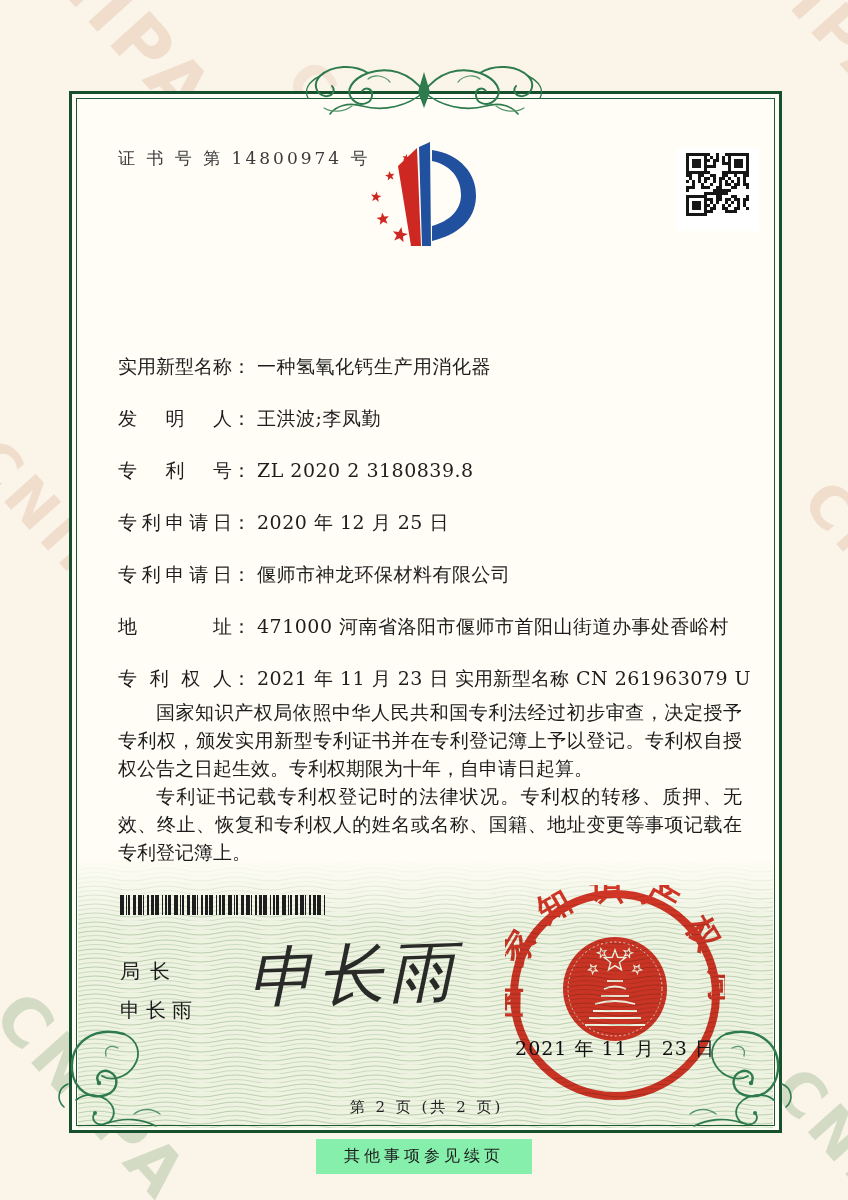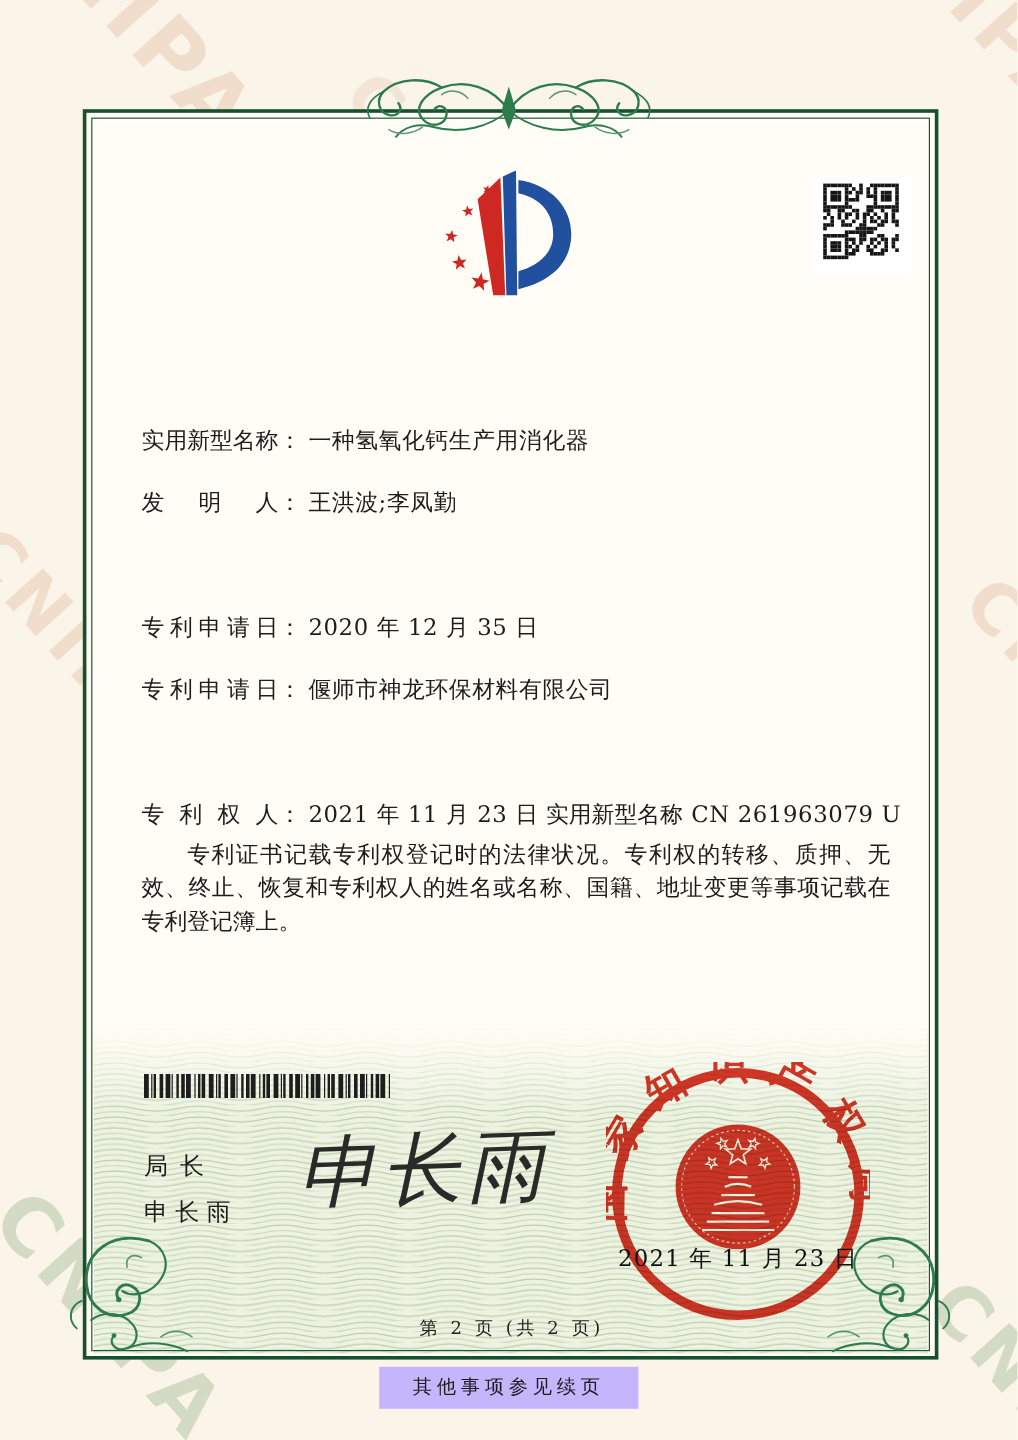--- a/index.html
+++ b/index.html
@@ -56,21 +56,21 @@
       font-family:"DejaVu Sans","Liberation Sans",sans-serif;}
   .signature{position:absolute;left:248px;top:930px;width:220px;font-size:66px;color:#1a1a1a;
       transform:rotate(-2deg);letter-spacing:4px;font-style:italic;opacity:.92;}
 
   .seal{position:absolute;left:505px;top:885px;width:220px;height:220px;mix-blend-mode:multiply;opacity:.95;}
   .seal-date{position:absolute;left:505px;top:1036px;width:220px;text-align:center;font-size:19px;
       color:#101010;letter-spacing:1px;font-weight:500;}
 
   .page-info{position:absolute;left:73px;top:1098px;width:707px;text-align:center;font-size:15px;
       letter-spacing:3px;color:#222;}
-  .note{position:absolute;left:50%;top:1139px;transform:translateX(-50%);background:#c4b5fd;
+  .note{position:absolute;left:50%;top:1139px;transform:translateX(-50%);background:#86efac;
       padding:7px 28px;font-size:16px;letter-spacing:4px;color:#1c1c1c;}
 
   .ornament-top{position:absolute;left:272px;top:60px;width:304px;height:62px;}
   .flourish{position:absolute;width:118px;height:108px;}
   .flourish.bl{left:50px;top:1026px;}
   .flourish.br{left:682px;top:1026px;transform:scaleX(-1);}
 </style>
 </head>
 <body>
 
@@ -133,20 +133,21 @@
       <path stroke-width="1.8" d="M26,74 C36,66 52,68 60,77 C67,85 64,96 54,98 C46,100 40,93 45,87"></path>
       <path stroke-width="1.6" d="M18,58 C8,62 6,74 14,81"></path>
       <path stroke-width="1.6" d="M58,97 C74,91 92,93 106,100"></path>
       <path stroke-width="1.3" stroke="#57966f" d="M84,88 C92,82 102,82 110,88"></path>
       <path stroke-width="1.3" stroke="#57966f" d="M68,22 C60,18 54,22 56,30"></path>
     </g>
     <circle cx="49" cy="57" r="2.2" fill="#2e7b4d"></circle>
     <circle cx="45" cy="87" r="2" fill="#2e7b4d"></circle>
   </svg>
 
+  <div class="certno">证 书 号 第 14800974 号</div>
 
   <svg class="logo" viewBox="0 0 124 120">
     <polygon points="36,24 55,6 59,104 49,104" fill="#ce2823"></polygon>
     <polygon points="57,5 68,0 69,104 60,104" fill="#20509e"></polygon>
     <path d="M70,8 C98,12 115,32 114,55 C113,79 95,93 70,99 L70,84 C88,79 99,68 99,53 C99,35 88,23 70,19 Z" fill="#20509e"></path>
     <polygon fill="#ce2823" points="44.8,12.1 45.2,14.9 48.0,15.6 45.5,16.8 45.6,19.7 43.7,17.6 41.0,18.7 42.3,16.2 40.5,14.0 43.3,14.5"></polygon>
     <polygon fill="#ce2823" points="27.1,29.1 28.9,32.1 32.4,31.7 30.1,34.3 31.6,37.5 28.4,36.1 25.8,38.5 26.1,35.0 23.0,33.3 26.5,32.5"></polygon>
     <polygon fill="#ce2823" points="14.8,49.6 15.6,53.3 19.4,54.0 16.1,56.0 16.6,59.9 13.7,57.3 10.2,59.0 11.7,55.4 9.1,52.6 12.9,53.0"></polygon>
     <polygon fill="#ce2823" points="20.1,70.6 22.3,74.6 26.8,74.2 23.7,77.5 25.5,81.7 21.4,79.7 17.9,82.7 18.5,78.2 14.6,75.9 19.1,75.0"></polygon>
     <polygon fill="#ce2823" points="39.4,85.1 40.4,90.7 45.9,91.9 41.0,94.6 41.5,100.2 37.4,96.3 32.2,98.6 34.7,93.5 30.9,89.2 36.5,90.0"></polygon>
@@ -382,34 +383,41 @@
       </div>
   </div>
 
 
   <div class="row" style="top:354px;">
     <span class="flabel">实用新型名称</span><span class="colon">：</span><span class="fvalue">一种氢氧化钙生产用消化器</span>
   </div>
   <div class="row" style="top:406px;">
     <span class="flabel">发明人</span><span class="colon">：</span><span class="fvalue">王洪波;李凤勤</span>
   </div>
+  <div class="row" style="top:458px;">
+    <span class="flabel">专利号</span><span class="colon">：</span><span class="fvalue">ZL 2020 2 3180839.8</span>
+  </div>
   <div class="row" style="top:510px;">
-    <span class="flabel">专利申请日</span><span class="colon">：</span><span class="fvalue">2020 年 12 月 35 日</span>
+    <span class="flabel">专利申请日</span><span class="colon">：</span><span class="fvalue">2020 年 12 月 25 日</span>
   </div>
   <div class="row" style="top:562px;">
     <span class="flabel">专利申请日</span><span class="colon">：</span><span class="fvalue">偃师市神龙环保材料有限公司</span>
+  </div>
+  <div class="row" style="top:614px;">
+    <span class="flabel">地址</span><span class="colon">：</span><span class="fvalue">471000 河南省洛阳市偃师市首阳山街道办事处香峪村</span>
   </div>
   <div class="row" style="top:666px;">
     <span class="flabel">专利权人</span><span class="colon">：</span><span class="fvalue">2021 年 11 月 23 日</span>
     <span class="pair2">
       <span class="flabel">实用新型名称</span><span class="colon">：</span><span class="fvalue">CN 261963079 U</span>
     </span>
   </div>
 
   <div class="body-text">
+    <p>国家知识产权局依照中华人民共和国专利法经过初步审查，决定授予专利权，颁发实用新型专利证书并在专利登记簿上予以登记。专利权自授权公告之日起生效。专利权期限为十年，自申请日起算。</p>
     <p>专利证书记载专利权登记时的法律状况。专利权的转移、质押、无效、终止、恢复和专利权人的姓名或名称、国籍、地址变更等事项记载在专利登记簿上。</p>
   </div>
 
   <div class="barcode"><i style="width:4px"></i><b style="width:2px"></b><i style="width:1px"></i><b style="width:1px"></b><i style="width:2px"></i><b style="width:3px"></b><i style="width:3px"></i><b style="width:2px"></b><i style="width:4px"></i><b style="width:1px"></b><i style="width:1px"></i><b style="width:3px"></b><i style="width:2px"></i><b style="width:2px"></b><i style="width:3px"></i><b style="width:1px"></b><i style="width:4px"></i><b style="width:3px"></b><i style="width:1px"></i><b style="width:2px"></b><i style="width:2px"></i><b style="width:1px"></b><i style="width:3px"></i><b style="width:3px"></b><i style="width:4px"></i><b style="width:2px"></b><i style="width:1px"></i><b style="width:1px"></b><i style="width:2px"></i><b style="width:3px"></b><i style="width:3px"></i><b style="width:2px"></b><i style="width:4px"></i><b style="width:1px"></b><i style="width:1px"></i><b style="width:3px"></b><i style="width:2px"></i><b style="width:2px"></b><i style="width:3px"></i><b style="width:1px"></b><i style="width:4px"></i><b style="width:3px"></b><i style="width:1px"></i><b style="width:2px"></b><i style="width:2px"></i><b style="width:1px"></b><i style="width:3px"></i><b style="width:3px"></b><i style="width:4px"></i><b style="width:2px"></b><i style="width:1px"></i><b style="width:1px"></b><i style="width:2px"></i><b style="width:3px"></b><i style="width:3px"></i><b style="width:2px"></b><i style="width:4px"></i><b style="width:1px"></b><i style="width:1px"></i><b style="width:3px"></b><i style="width:2px"></i><b style="width:2px"></b><i style="width:3px"></i><b style="width:1px"></b><i style="width:4px"></i><b style="width:3px"></b><i style="width:1px"></i><b style="width:2px"></b><i style="width:2px"></i><b style="width:1px"></b><i style="width:3px"></i><b style="width:3px"></b><i style="width:4px"></i><b style="width:2px"></b><i style="width:1px"></i><b style="width:1px"></b><i style="width:2px"></i><b style="width:3px"></b><i style="width:3px"></i><b style="width:2px"></b><i style="width:4px"></i><b style="width:1px"></b><i style="width:1px"></i><b style="width:3px"></b><i style="width:2px"></i><b style="width:2px"></b><i style="width:3px"></i><b style="width:1px"></b><i style="width:4px"></i><b style="width:3px"></b><i style="width:1px"></i><b style="width:2px"></b></div>
 
   <div class="signoff-title">局长</div>
   <div class="signoff-name">申长雨</div>
   <div class="signature">申长雨</div>
 
   <svg class="seal" viewBox="0 0 220 220">

